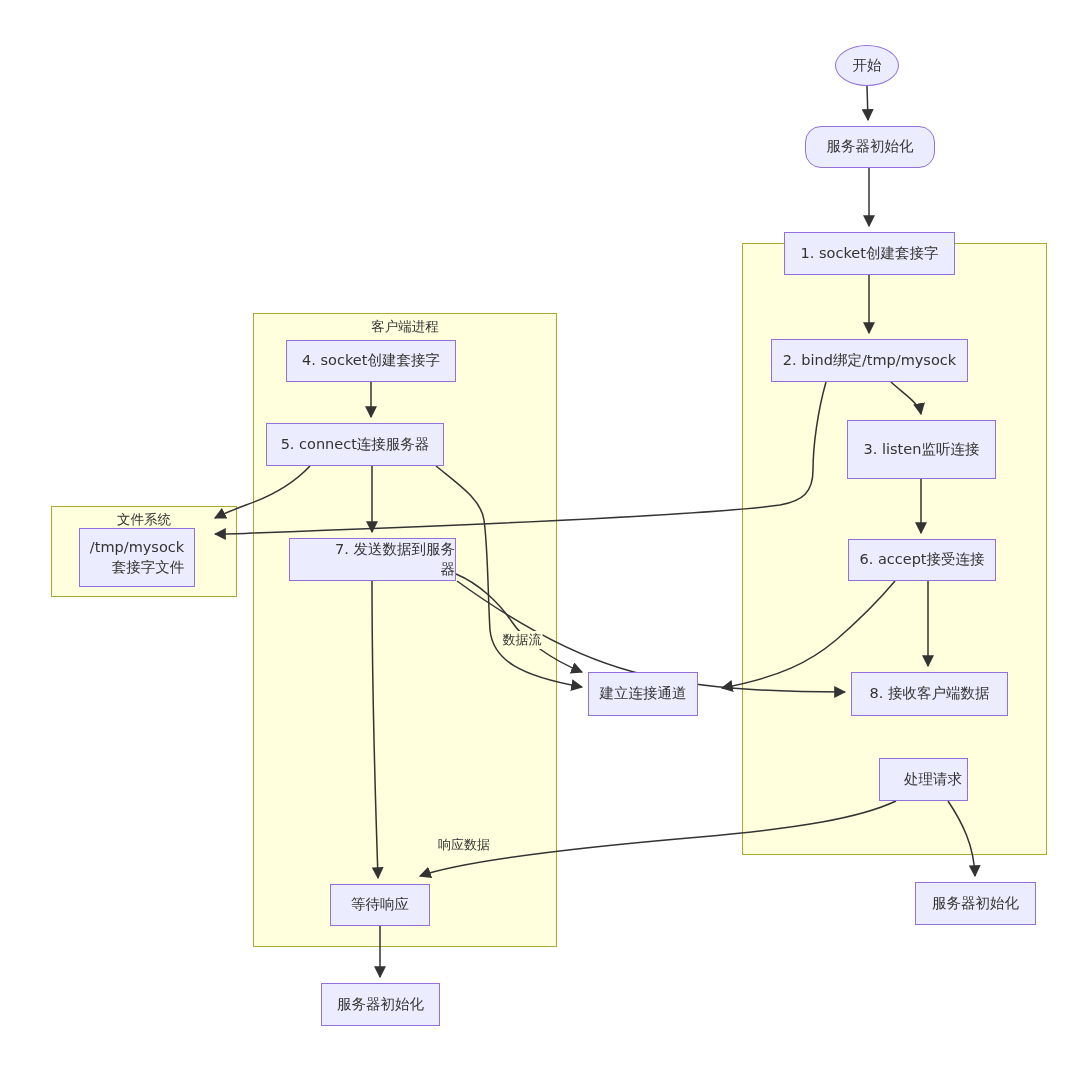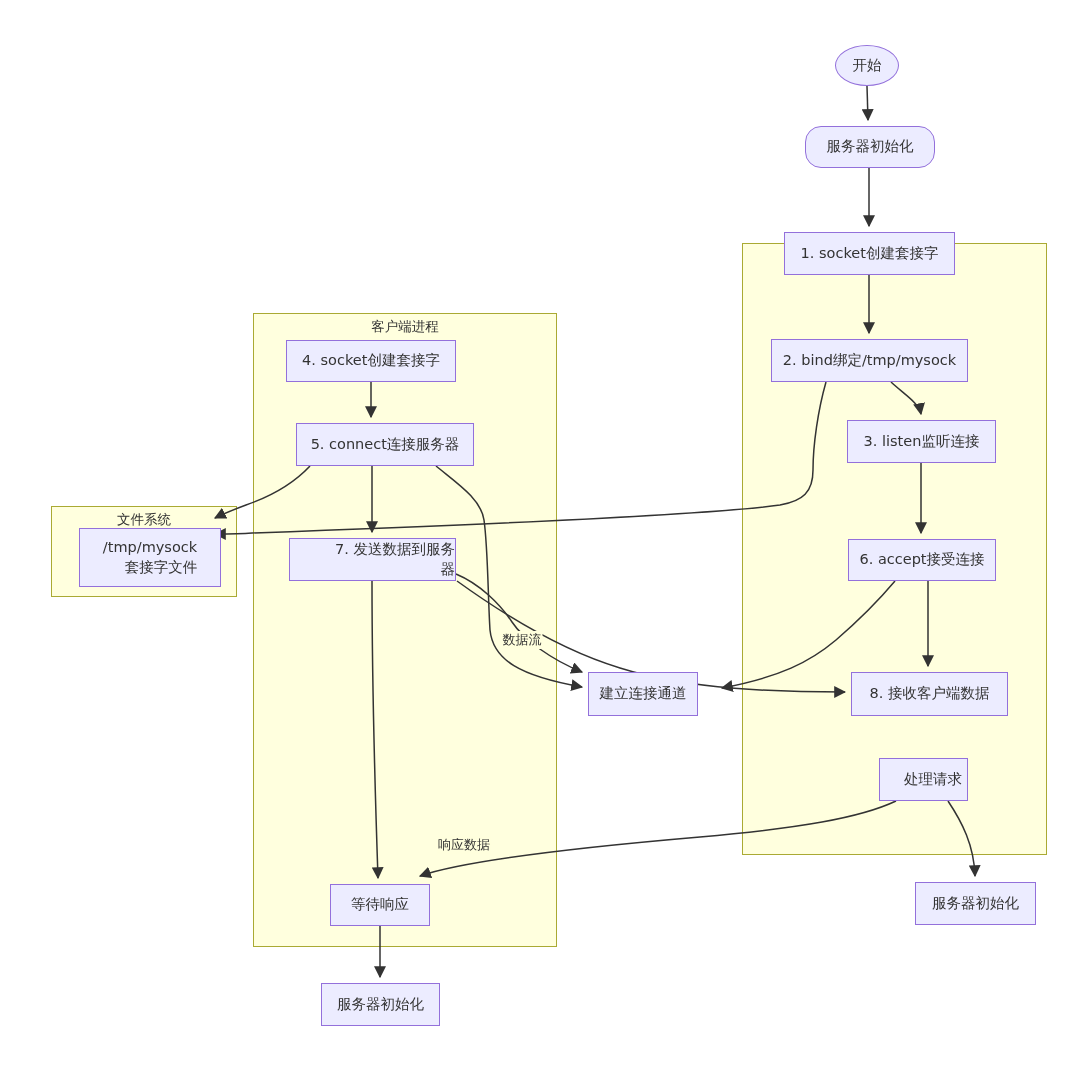--- a/index.html
+++ b/index.html
@@ -129,38 +129,38 @@
   <div class="edge-label" style="left:464px; top:845px;">响应数据</div>
 
   <div class="node ellipse" style="left:835px; top:45px; width:64px; height:41px;">开始</div>
 
   <div class="node" style="left:805px; top:126px; width:130px; height:42px;border-radius:16px;">服务器初始化</div>
 
   <div class="node" style="left:784px; top:232px; width:171px; height:43px;">1. socket创建套接字</div>
 
   <div class="node" style="left:771px; top:339px; width:197px; height:43px;">2. bind绑定/tmp/mysock</div>
 
-  <div class="node" style="left:847px; top:420px; width:149px; height:43px;">3. listen监听连接</div>
+  <div class="node" style="left:847px; top:420px; width:149px; height:59px;">3. listen监听连接</div>
 
   <div class="node" style="left:848px; top:539px; width:148px; height:42px;">6. accept接受连接</div>
 
   <div class="node" style="left:851px; top:672px; width:157px; height:44px;">8. 接收客户端数据</div>
 
   <div class="node" style="left:879px; top:758px; width:89px; height:43px;padding-left:19px;">处理请求</div>
 
   <div class="node" style="left:915px; top:882px; width:121px; height:43px;">服务器初始化</div>
 
   <div class="node" style="left:286px; top:340px; width:170px; height:42px;">4. socket创建套接字</div>
 
-  <div class="node" style="left:296px; top:423px; width:178px; height:43px;">5. connect连接服务器</div>
+  <div class="node" style="left:266px; top:423px; width:178px; height:43px;">5. connect连接服务器</div>
 
   <div class="node" style="left:289px; top:538px; width:167px; height:43px;padding-left:44px;">7. 发送数据到服务器</div>
 
   <div class="node" style="left:330px; top:884px; width:100px; height:42px;">等待响应</div>
 
   <div class="node" style="left:321px; top:983px; width:119px; height:43px;">服务器初始化</div>
 
-  <div class="node" style="left:79px; top:528px; width:142px; height:59px;">/tmp/mysock
+  <div class="node" style="left:79px; top:528px; width:116px; height:59px;">/tmp/mysock
 套接字文件</div>
 
   <div class="node" style="left:588px; top:672px; width:110px; height:44px;">建立连接通道</div>
 
 </div>
 
 </body></html>

